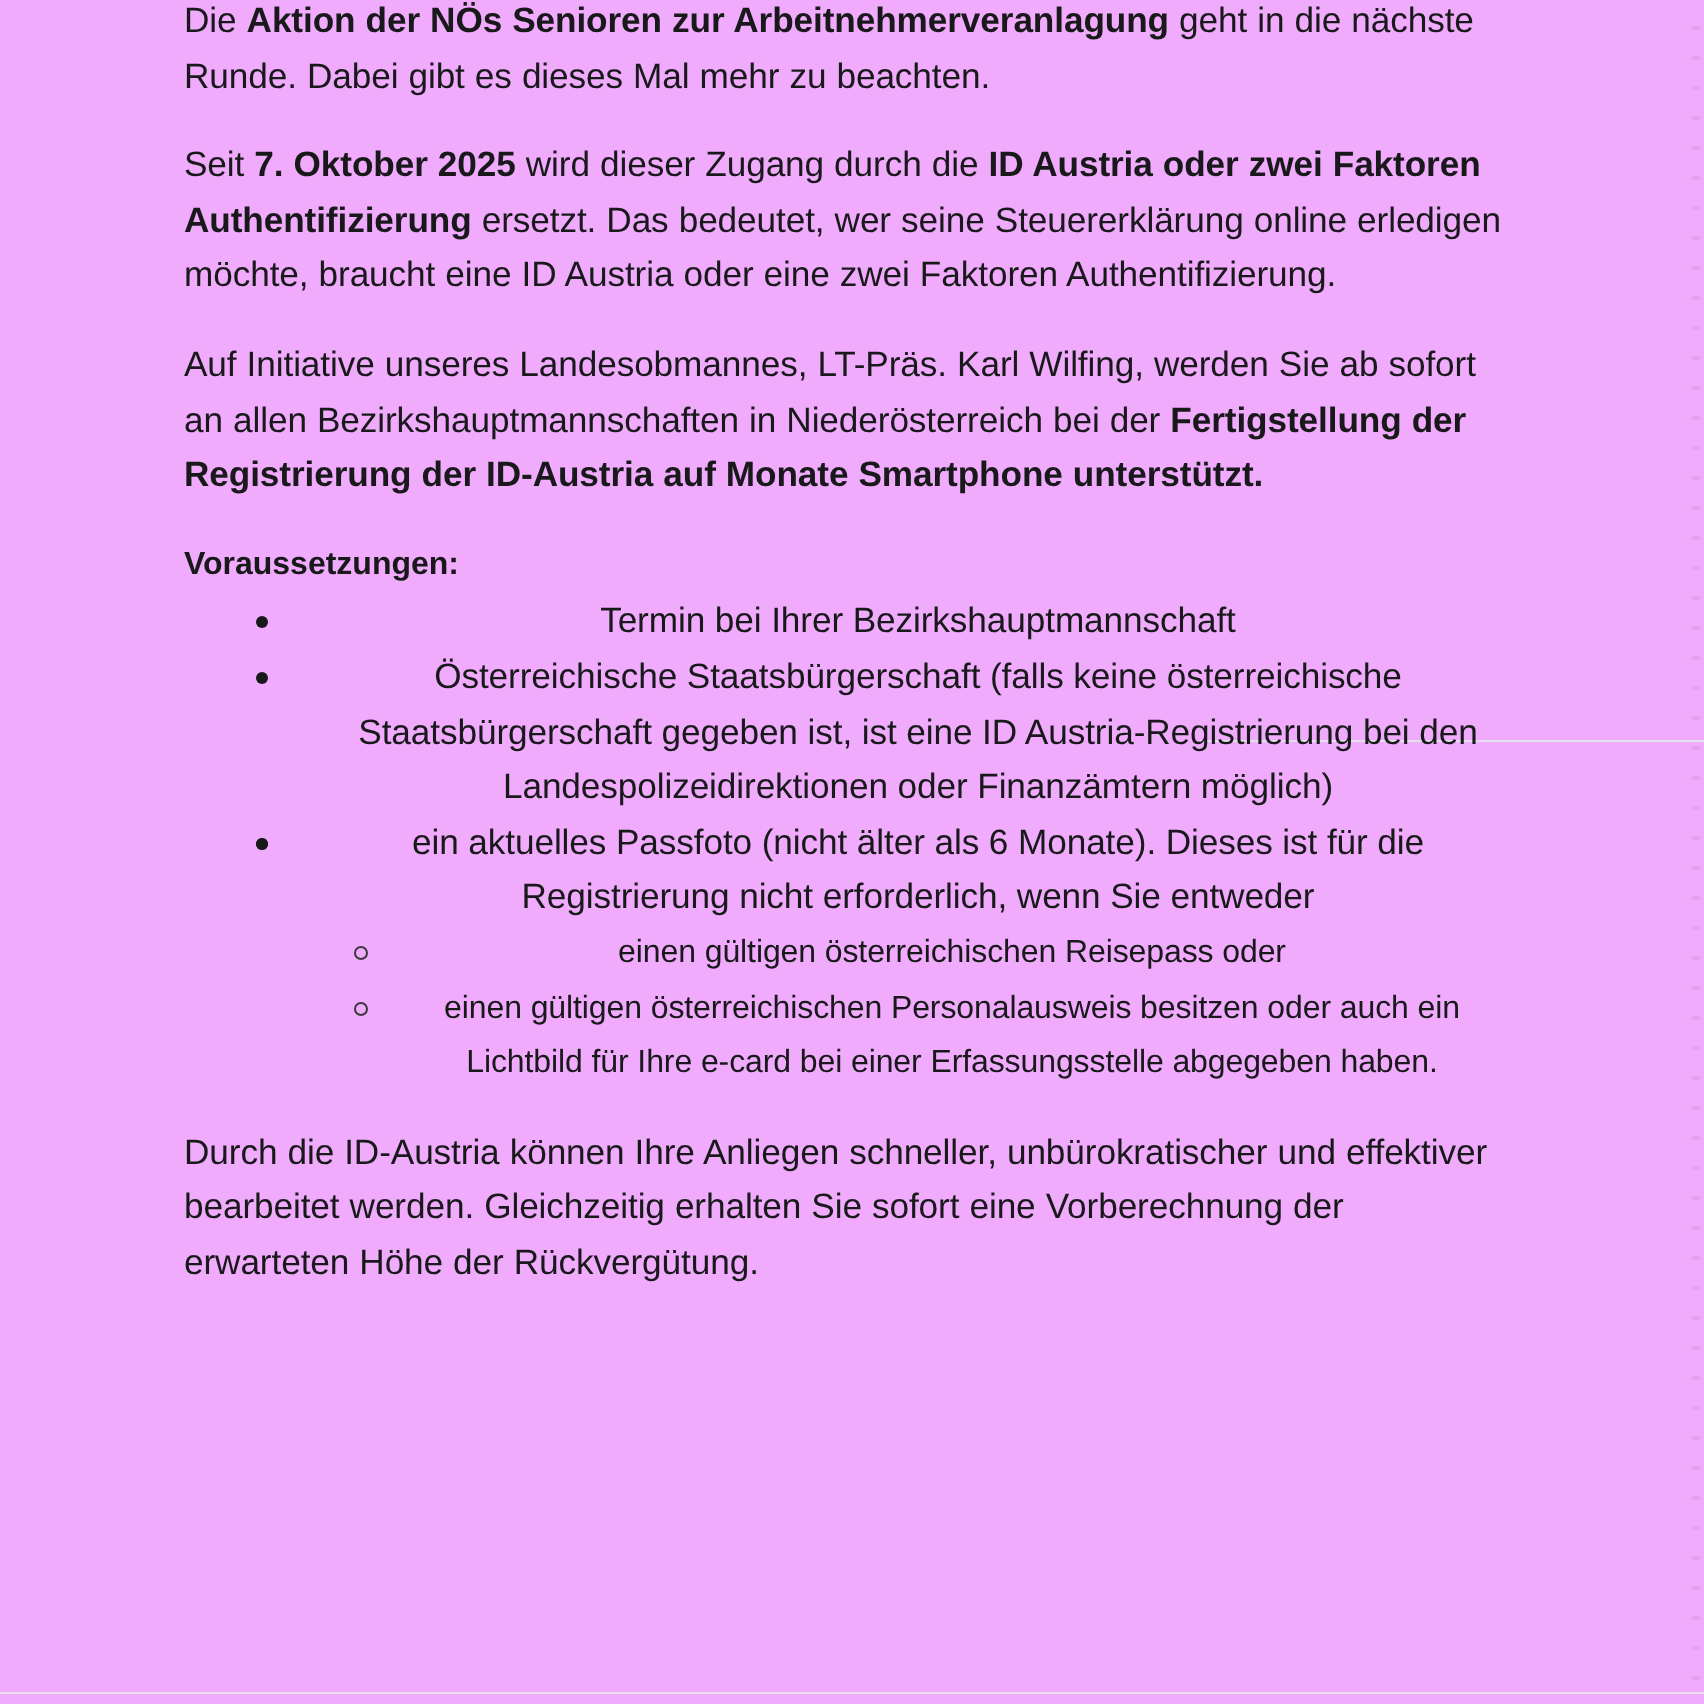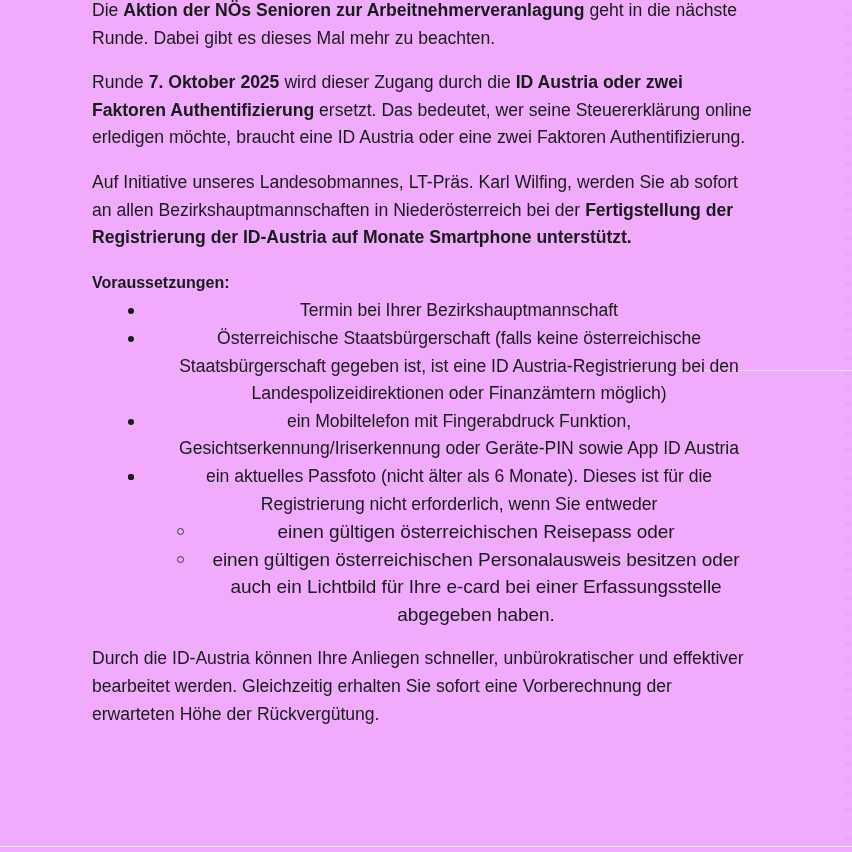--- a/index.html
+++ b/index.html
@@ -102,21 +102,21 @@
 
   ul.lvl2 {
     margin: 0;
     padding: 0;
     list-style: none;
   }
   ul.lvl2 > li {
     position: relative;
     padding-left: 34px;
     margin-left: 0;
-    font-size: 19px;
+    font-size: 16px;
     line-height: 27.6px;
   }
   ul.lvl2 > li > .bullet-circle {
     position: absolute;
     left: 11px;
     top: 10px;
     width: 7px;
     height: 7px;
     border-radius: 50%;
     border: 1.3px solid #3a3a3d;
@@ -133,38 +133,34 @@
 
   <div class="scan-line"></div>
   <div class="scan-line-2"></div>
   <div class="edge-specks"></div>
 
   <div class="doc">
 
     <p class="para"><span>Die </span><b>Aktion der NÖs Senioren zur Arbeitnehmerveranlagung</b><span> geht in die nächste Runde. Dabei gibt es dieses Mal mehr zu beachten.</span></p>
 
 
-    <p class="para"><span>Runde </span><b>7. Oktober 2025</b><span> wird dieser Zugang durch die </span><b>ID Austria oder zwei Faktoren Authentifizierung</b><span> ersetzt. Das bedeutet, wer seine Steuererklärung online erledigen möchte, braucht eine ID Austria oder eine zwei Faktoren Authentifizierung.</span></p>
+    <p class="para"><span>Seit </span><b>7. Oktober 2025</b><span> wird dieser Zugang durch die </span><b>ID Austria oder zwei Faktoren Authentifizierung</b><span> ersetzt. Das bedeutet, wer seine Steuererklärung online erledigen möchte, braucht eine ID Austria oder eine zwei Faktoren Authentifizierung.</span></p>
 
     <p class="para"><span>Auf Initiative unseres Landesobmannes, LT-Präs. Karl Wilfing, werden Sie ab sofort an allen Bezirkshauptmannschaften in Niederösterreich bei der </span><b>Fertigstellung der Registrierung der ID-Austria auf Monate Smartphone unterstützt.</b></p>
 
     <div class="heading">Voraussetzungen:</div>
 
     <ul class="lvl1">
       <li>
         <span class="bullet-dot"></span>
         <span>Termin bei Ihrer Bezirkshauptmannschaft</span>
       </li>
       <li>
         <span class="bullet-dot"></span>
         <span>Österreichische Staatsbürgerschaft (falls keine österreichische Staatsbürgerschaft gegeben ist, ist eine ID Austria-Registrierung bei den Landespolizeidirektionen oder Finanzämtern möglich)</span>
-      </li>
-      <li>
-        <span class="bullet-dot"></span>
-        <span>ein Mobiltelefon mit Fingerabdruck Funktion, Gesichtserkennung/Iriserkennung oder Geräte-PIN sowie App ID Austria</span>
       </li>
       <li>
         <span class="bullet-dot"></span>
       </li>
       <li>
         <span class="bullet-dot"></span>
         <span class="nowrap-block">ein aktuelles Passfoto (nicht älter als 6 Monate). Dieses ist für die Registrierung nicht erforderlich, wenn Sie entweder</span>
         <ul class="lvl2">
           <li>
             <span class="bullet-circle"></span>

